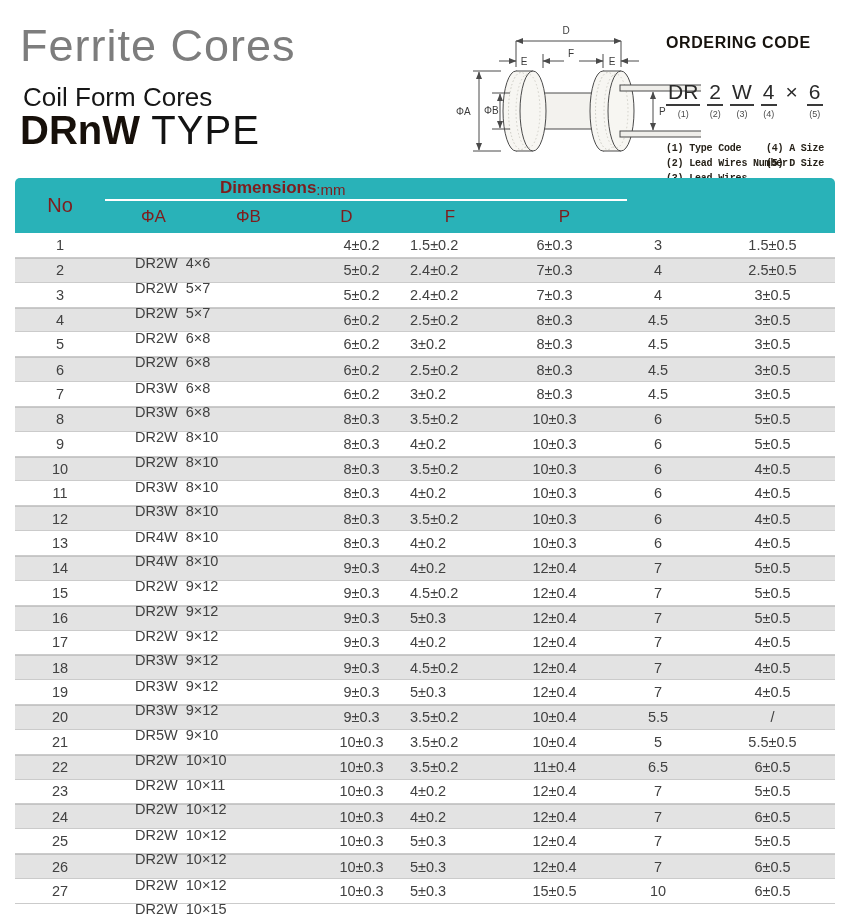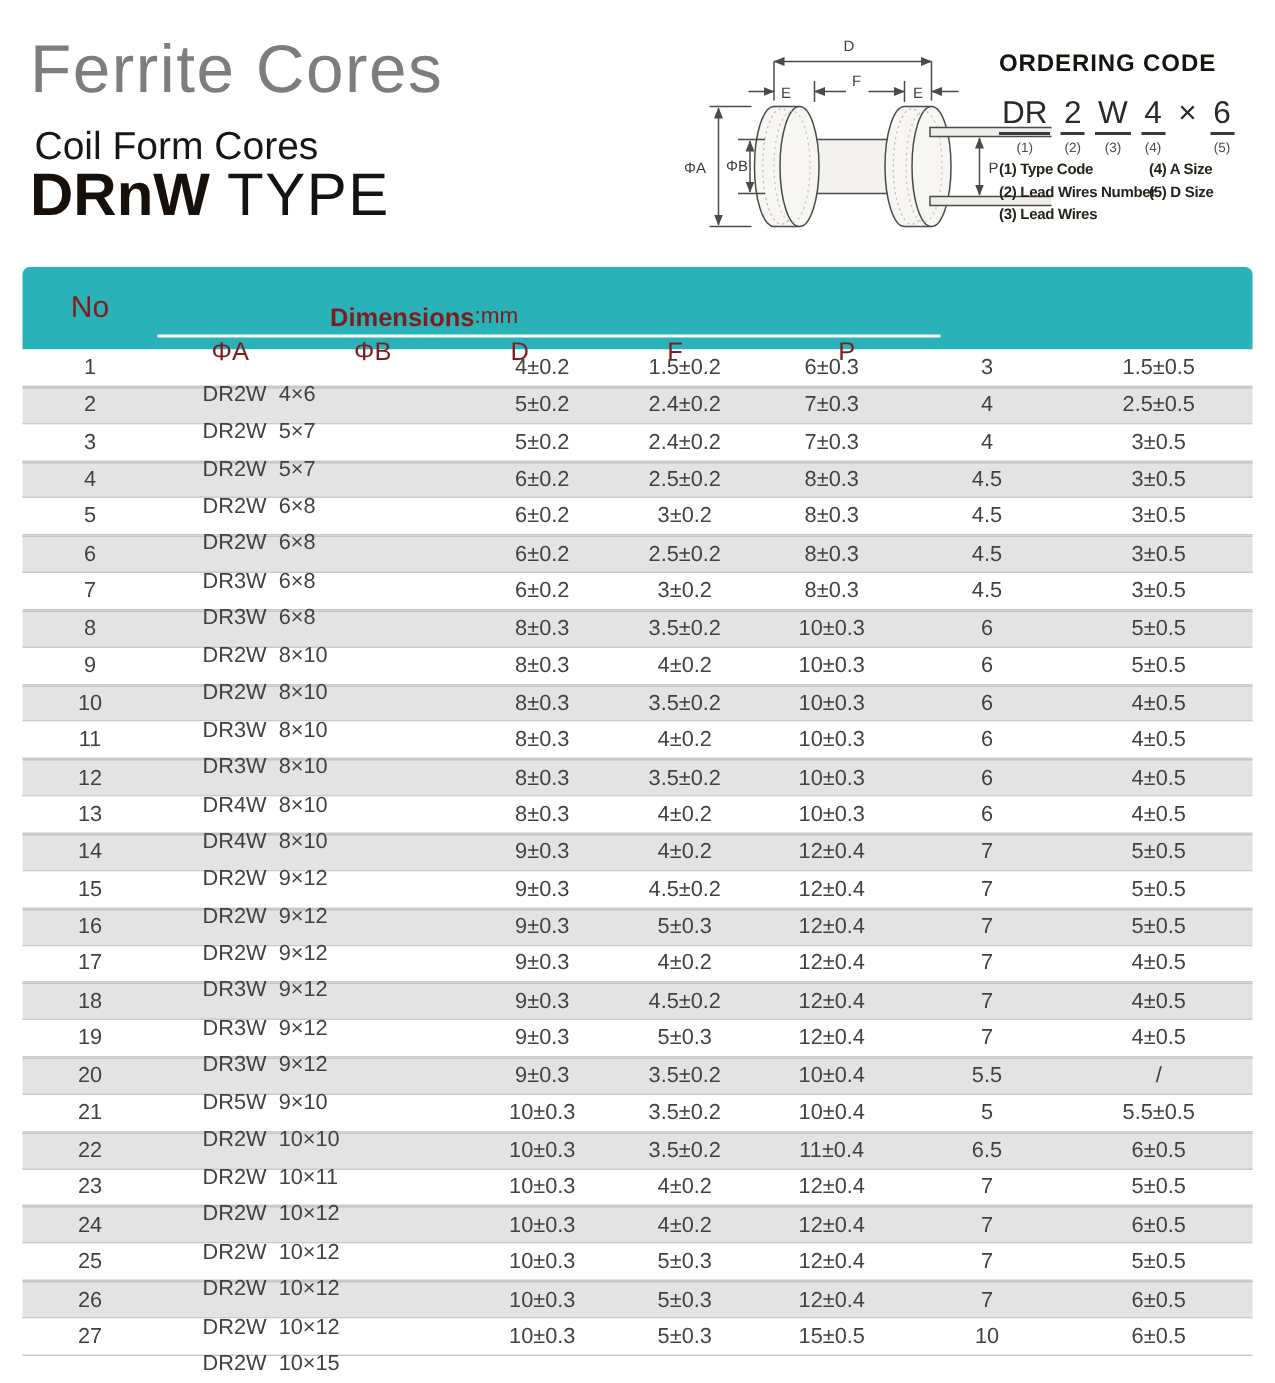--- a/index.html
+++ b/index.html
@@ -16,50 +16,50 @@
   .title-main{position:absolute;left:20px;top:20px;font-size:45px;color:#7d7d7d;letter-spacing:1px;}
   .title-sub{position:absolute;left:23px;top:82px;font-size:26px;color:#161616;font-weight:400;}
   .title-type{position:absolute;left:20px;top:108px;font-size:40px;color:#131313;}
   .title-type .tname{font-weight:800;color:#17100a;letter-spacing:0px;}
   .title-type .ttail{font-weight:400;letter-spacing:1px;}
   
   .diagram{position:absolute;left:443px;top:14px;width:258px;height:155px;}
   
   .ordering{position:absolute;left:666px;top:34px;width:150px;}
   .ordering .oc-head{font-size:16px;font-weight:700;letter-spacing:0.6px;color:#17130e;}
-  .oc-code{display:flex;align-items:flex-start;margin-top:13px;}
+  .oc-code{display:flex;align-items:flex-start;margin-top:29px;}
   .oc-part{display:flex;flex-direction:column;align-items:center;margin-right:7px;}
   .oc-part:last-child{margin-right:0;}
   .oc-txt{font-size:21px;color:#2a2a2a;padding:0 2px 1px 2px;line-height:1.05;}
   .oc-part.u .oc-txt{border-bottom:2px solid #3a3a3a;}
   .oc-num{font-size:9px;color:#4c4c4c;margin-top:3px;}
-  .oc-legend{display:flex;margin-top:5px;font-size:10px;font-weight:700;color:#272219;}
+  .oc-legend{display:flex;margin-top:24px;font-size:10px;font-weight:700;color:#272219;font-family:Liberation Mono, monospace;}
   .oc-col-left{width:100px;}
   .oc-col-right{flex:1;}
   .oc-item{white-space:nowrap;margin-bottom:4px;letter-spacing:-0.2px;}
   
   .spec-table{position:absolute;left:15px;top:178px;width:820px;}
   .thead{display:flex;height:55px;background:var(--accent);color:#7f1d1d;border-radius:5px 5px 0 0;}
   .th-no{width:90px;display:flex;align-items:center;justify-content:center;font-size:20px;}
   .th-spec{width:208px;display:flex;align-items:center;justify-content:center;font-size:20px;}
   .th-dims{width:522px;display:flex;flex-direction:column;}
-  .dims-title{height:23px;border-bottom:2px solid #ffffff;display:flex;align-items:flex-start;padding-left:115px;padding-bottom:1px;margin-top:24px;}
+  .dims-title{height:23px;border-bottom:2px solid #ffffff;display:flex;align-items:flex-end;padding-left:115px;padding-bottom:1px;}
   .dims-title .dt-main{font-size:17px;font-weight:700;}
   .dims-title .dt-unit{font-size:15px;font-weight:400;}
   .dims-cols{flex:1;display:flex;align-items:center;font-size:17px;}
   .dc{text-align:center;}
   .dc-a{width:97px;} .dc-b{width:93px;} .dc-d{width:103px;} .dc-f{width:104px;} .dc-p{width:125px;}
   .tbody{width:820px;}
   .trow{display:flex;height:24.85px;align-items:center;font-size:14.5px;color:#414141;border-bottom:1px solid #cbcbcb;background:#fff;}
   .trow.alt{background:var(--row-alt);border-top:1px solid #c4c4c4;}
   .cell{overflow:visible;}
   .c-no{width:90px;text-align:center;}
   .c-spec{width:208px;padding-left:30px;white-space:pre;margin-top:36px;}
   .c-a{width:97px;text-align:center;}
-  .c-b{width:93px;text-align:center;}
+  .c-b{width:93px;text-align:left;}
   .c-d{width:103px;text-align:center;}
   .c-f{width:104px;text-align:center;}
   .c-p{width:125px;text-align:center;}
   
   .dline{stroke:#4a4a4a;stroke-width:1;fill:none;}
   .dtext{font-size:10px;fill:#3b3b3b;}
 </style>
 </head>
 <body>
 

